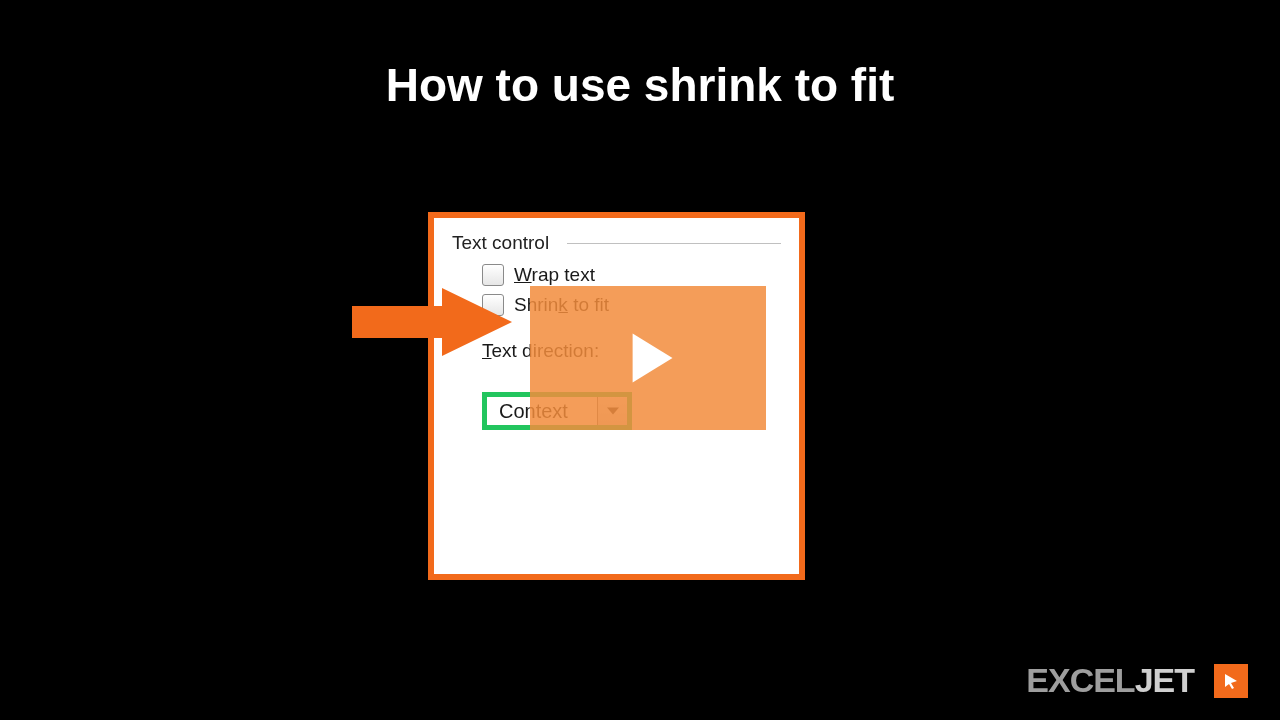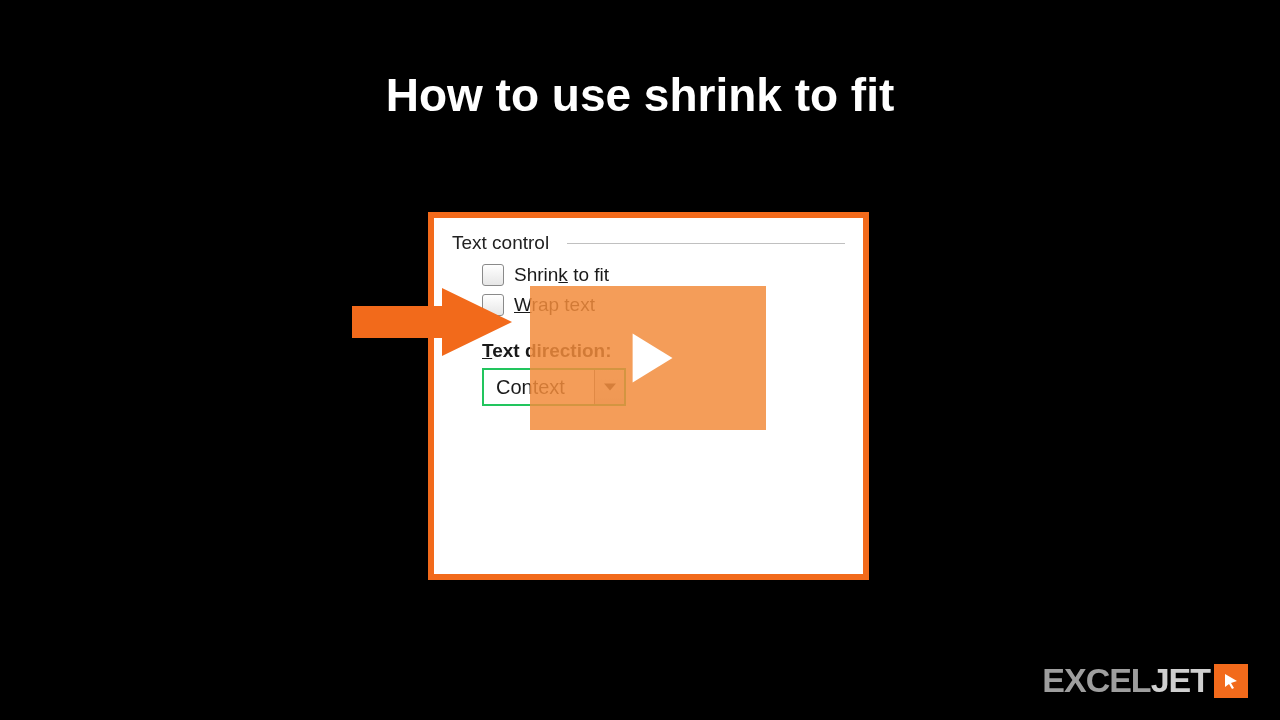--- a/index.html
+++ b/index.html
@@ -1,34 +1,34 @@
 <!DOCTYPE html>
 <html><head>
 <meta charset="utf-8">
 <style>
   * { margin: 0; padding: 0; box-sizing: border-box; }
   html, body { width: 1280px; height: 720px; background: #000; font-family: "Segoe UI", Arial, sans-serif; overflow: hidden; }
   .stage { position: relative; width: 1280px; height: 720px; }
 
   .title {
     position: absolute;
-    top: 68px;
+    top: 58px;
     left: 0;
     width: 100%;
     text-align: center;
     color: #fff;
     font-size: 46px;
     font-weight: 700;
   }
 
   .panel-wrap {
     position: absolute;
     top: 212px;
     left: 428px;
-    width: 441px;
+    width: 377px;
     height: 368px;
     border: 6px solid #F26A1B;
     background: #fff;
     color: #1a1a1a;
   }
 
   .panel-inner {
     padding: 14px 18px 18px 18px;
     font-size: 20px;
   }
@@ -69,31 +69,31 @@
   .opt-label {
     font-size: 19px;
     color: #1a1a1a;
   }
   .opt-label .u { text-decoration: underline; }
 
   .rtl-block { margin-top: 6px; }
   .dir-label {
     margin: 10px 0 6px 30px;
     font-size: 19px;
-    font-weight: bold;
   }
   .dir-label .u { text-decoration: underline; }
 
   .combo {
     margin-left: 30px;
     display: inline-flex;
     align-items: stretch;
-    border: 2px solid #22c55e;
+    border: 5px solid #22c55e;
     height: 38px;
     background: #fff;
+    margin-top: 24px;
   }
   .combo-text {
     padding: 0 12px;
     display: flex;
     align-items: center;
     font-size: 20px;
     min-width: 110px;
   }
   .combo-btn {
     width: 30px;
@@ -130,21 +130,21 @@
   }
   .play-overlay svg { width: 70px; height: 70px; }
 
   
   .logo {
     position: absolute;
     right: 32px;
     bottom: 20px;
     display: flex;
     align-items: center;
-    gap: 2px;
+    gap: 18px;
   }
   .logo-text {
     font-family: Arial, sans-serif;
     font-weight: 800;
     font-size: 34px;
     letter-spacing: -1px;
   }
   .logo-excel { color: #9e9e9e; }
   .logo-jet { color: #cfcfcf; }
   .logo-mark {
@@ -169,25 +169,25 @@
     <div class="panel-inner">
 
       <div class="legend legend-text-control">
         <span>Text control</span>
         <span class="legend-line"></span>
       </div>
 
       <div class="opts">
         <div class="opt">
           <span class="cb"></span>
-          <span class="opt-label"><span>Shrin</span><span class="u">k</span><span> to fit</span></span>
+          <span class="opt-label"><span></span><span class="u">W</span><span>rap text</span></span>
         </div>
         <div class="opt">
           <span class="cb"></span>
-          <span class="opt-label"><span></span><span class="u">W</span><span>rap text</span></span>
+          <span class="opt-label"><span>Shrin</span><span class="u">k</span><span> to fit</span></span>
         </div>
       </div>
 
 
       <div class="rtl-block">
         <div class="dir-label"><span></span><span class="u">T</span><span>ext direction:</span></div>
         <div class="combo">
           <div class="combo-text">Context</div>
           <div class="combo-btn">
             <svg viewBox="0 0 10 10">

